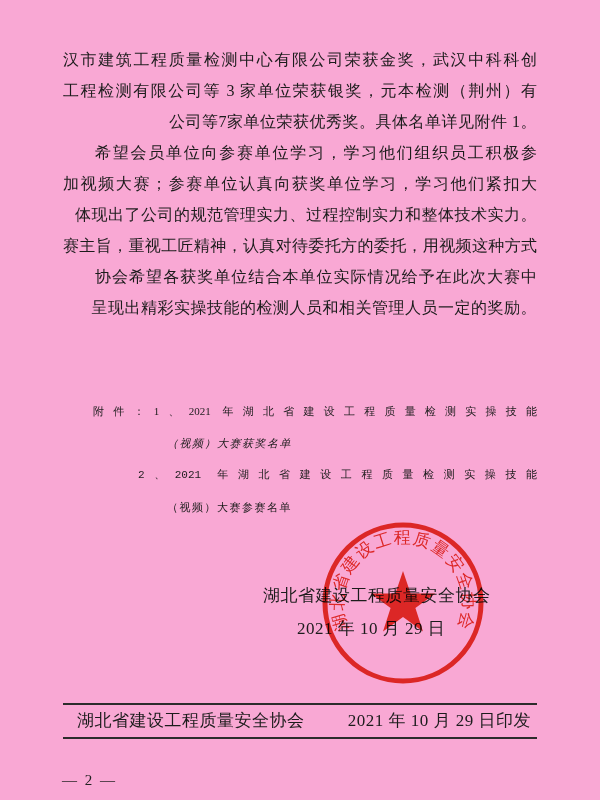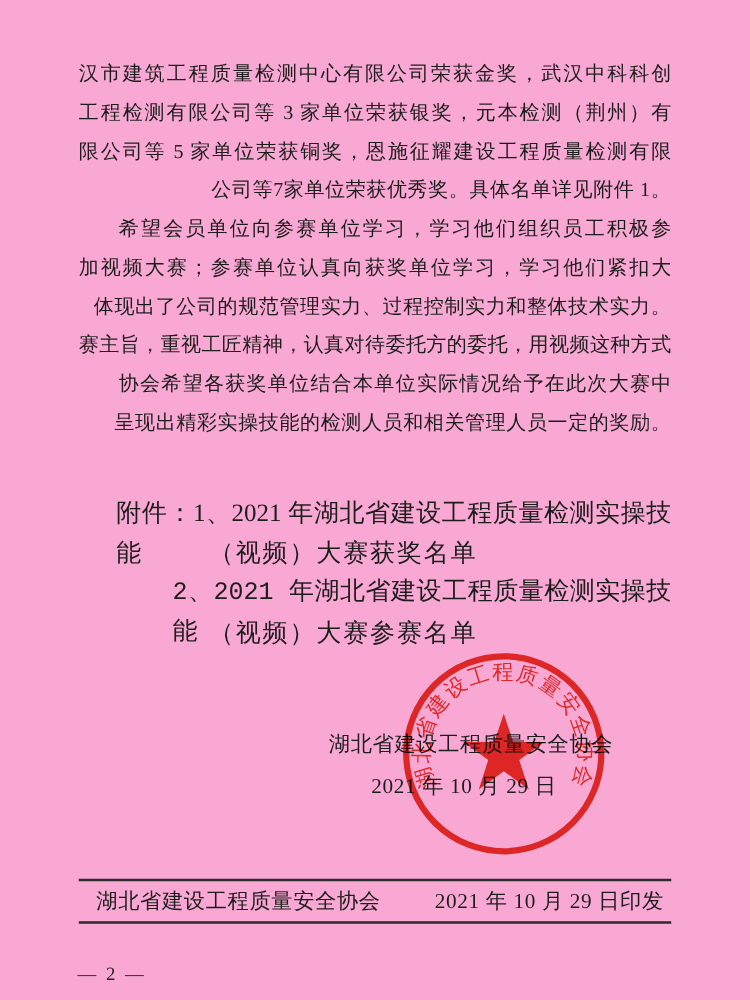--- a/index.html
+++ b/index.html
@@ -28,26 +28,26 @@
   .j  { white-space: normal; text-align: justify; text-align-last: justify; }
   .ind { text-indent: 32px; }
   .last { letter-spacing: 0.5px; text-align: right; }
 
   
   .attachments {
     position: absolute;
     left: 63px;
     top: 395px;
     width: 474px;
-    font-size: 20px;
+    font-size: 11px;
     line-height: 32px;
   }
   .att-ln { display: block; height: 32px; }
   .a1 { padding-left: 30px;  text-align: justify; text-align-last: justify; }
-  .a2 { padding-left: 104px; letter-spacing: 1.5px; }
+  .a2 { padding-left: 104px; letter-spacing: 1.5px; font-style: italic; }
   .a3 { padding-left: 75px;  text-align: justify; text-align-last: justify; font-family: Liberation Mono, monospace; }
   .a4 { padding-left: 104px; letter-spacing: 1.5px; }
 
   
   .sig-org {
     position: absolute;
     left: 263px;
     top: 584px;
     font-size: 17px;
     letter-spacing: 0.5px;
@@ -106,21 +106,20 @@
   }
 </style>
 </head>
 <body>
 
 <div class="page">
 
   <div class="body-text">
     <span class="ln j">汉市建筑工程质量检测中心有限公司荣获金奖，武汉中科科创</span>
     <span class="ln j">工程检测有限公司等 3 家单位荣获银奖，元本检测（荆州）有</span>
-    <span class="ln j">限公司等 5 家单位荣获铜奖，恩施征耀建设工程质量检测有限</span>
     <span class="ln last">公司等7家单位荣获优秀奖。具体名单详见附件 1。</span>
     <span class="ln j ind">希望会员单位向参赛单位学习，学习他们组织员工积极参</span>
     <span class="ln j">加视频大赛；参赛单位认真向获奖单位学习，学习他们紧扣大</span>
     <span class="ln last">体现出了公司的规范管理实力、过程控制实力和整体技术实力。</span>
     <span class="ln j">赛主旨，重视工匠精神，认真对待委托方的委托，用视频这种方式</span>
     <span class="ln j ind">协会希望各获奖单位结合本单位实际情况给予在此次大赛中</span>
     <span class="ln last">呈现出精彩实操技能的检测人员和相关管理人员一定的奖励。</span>
   </div>
 
   <div class="attachments">

